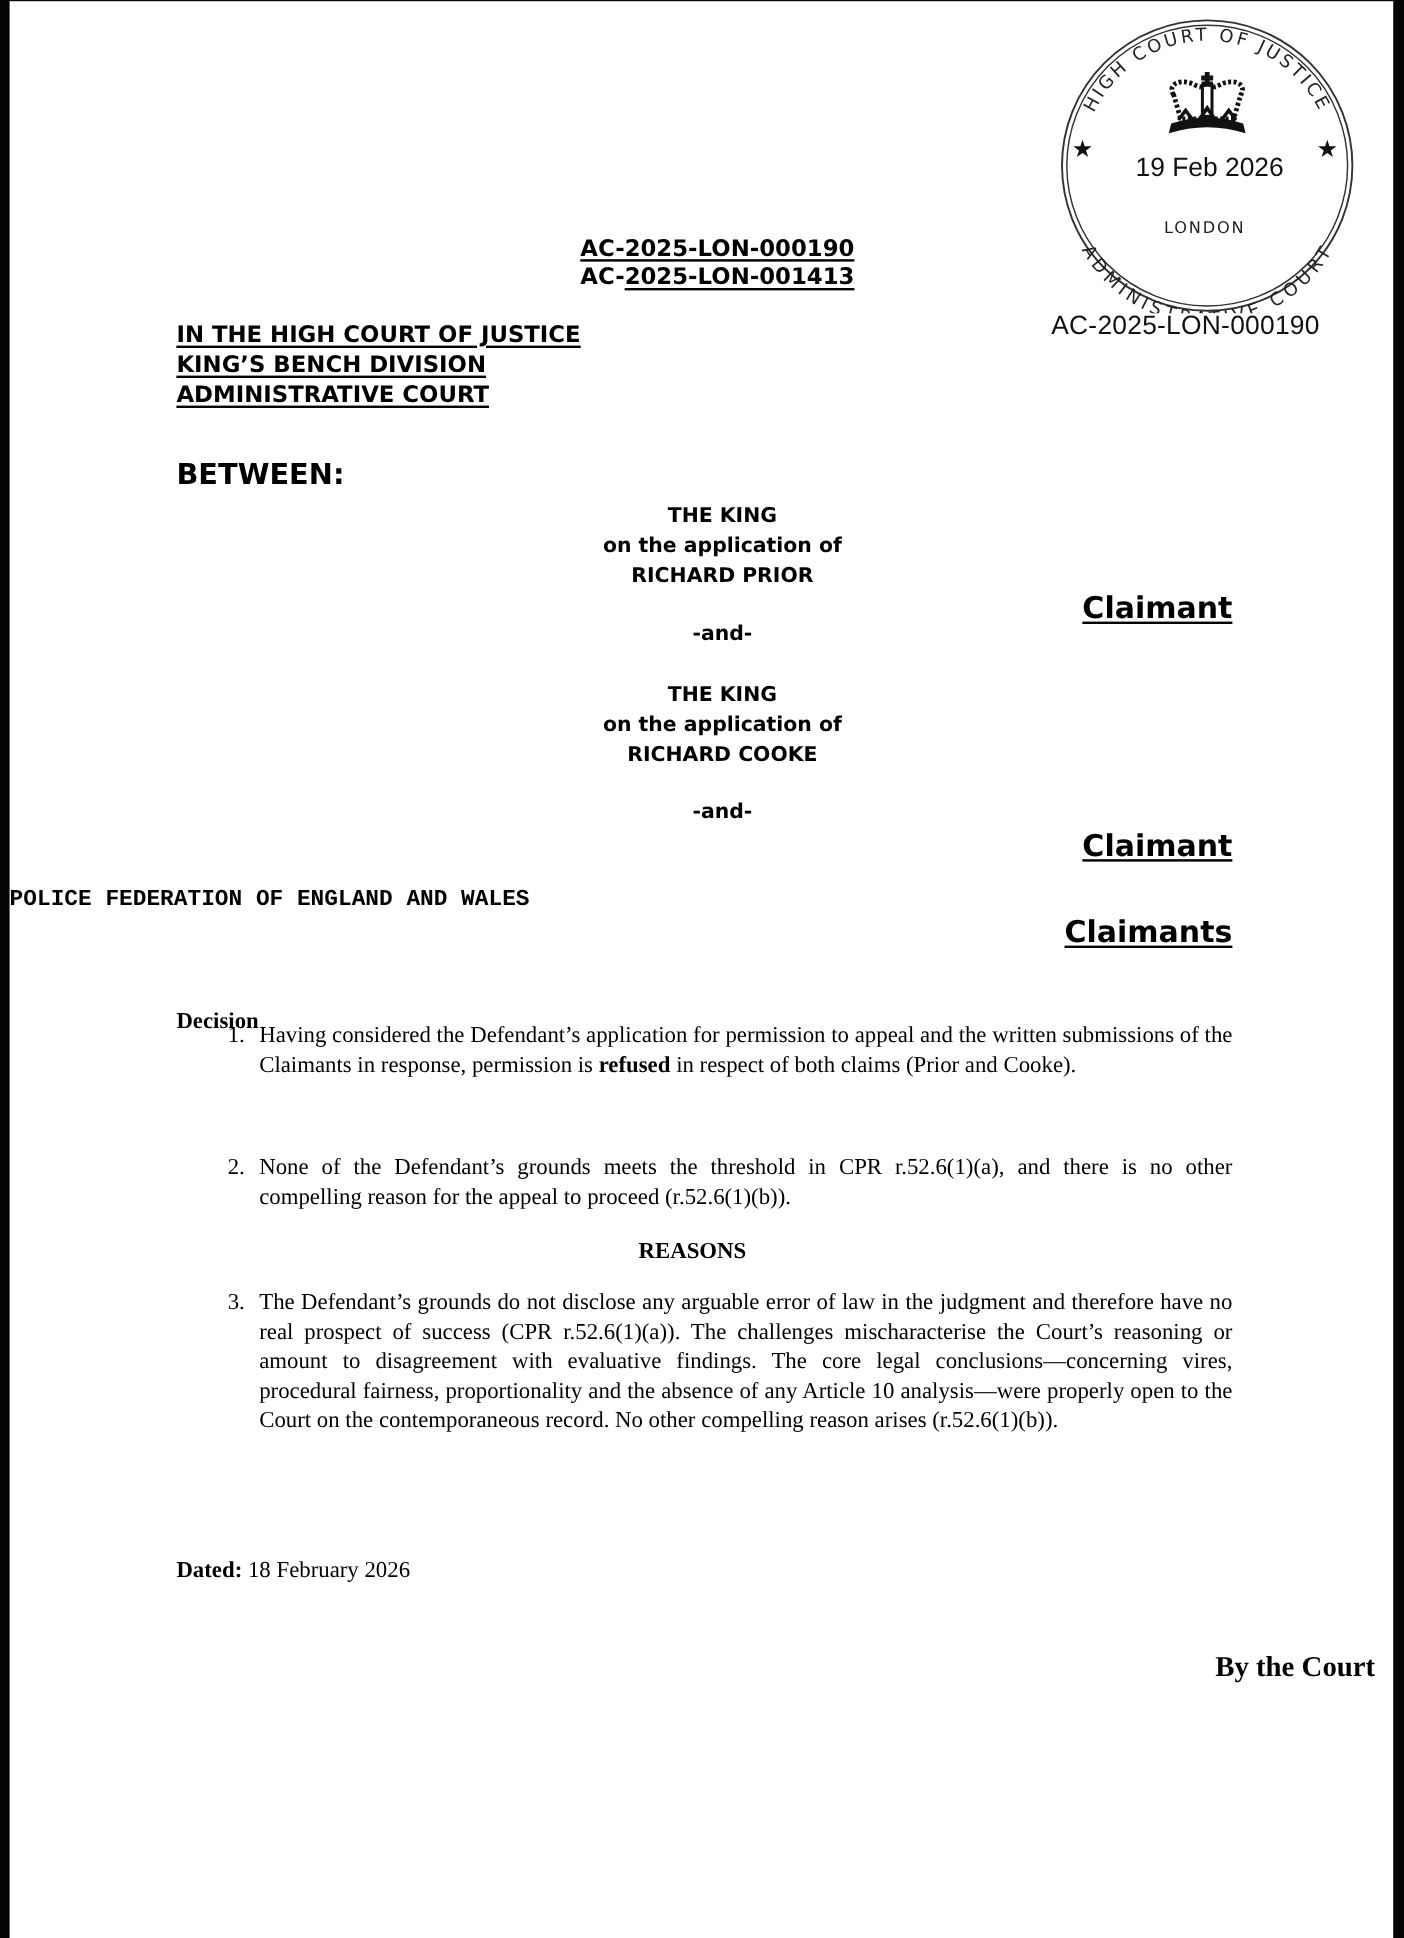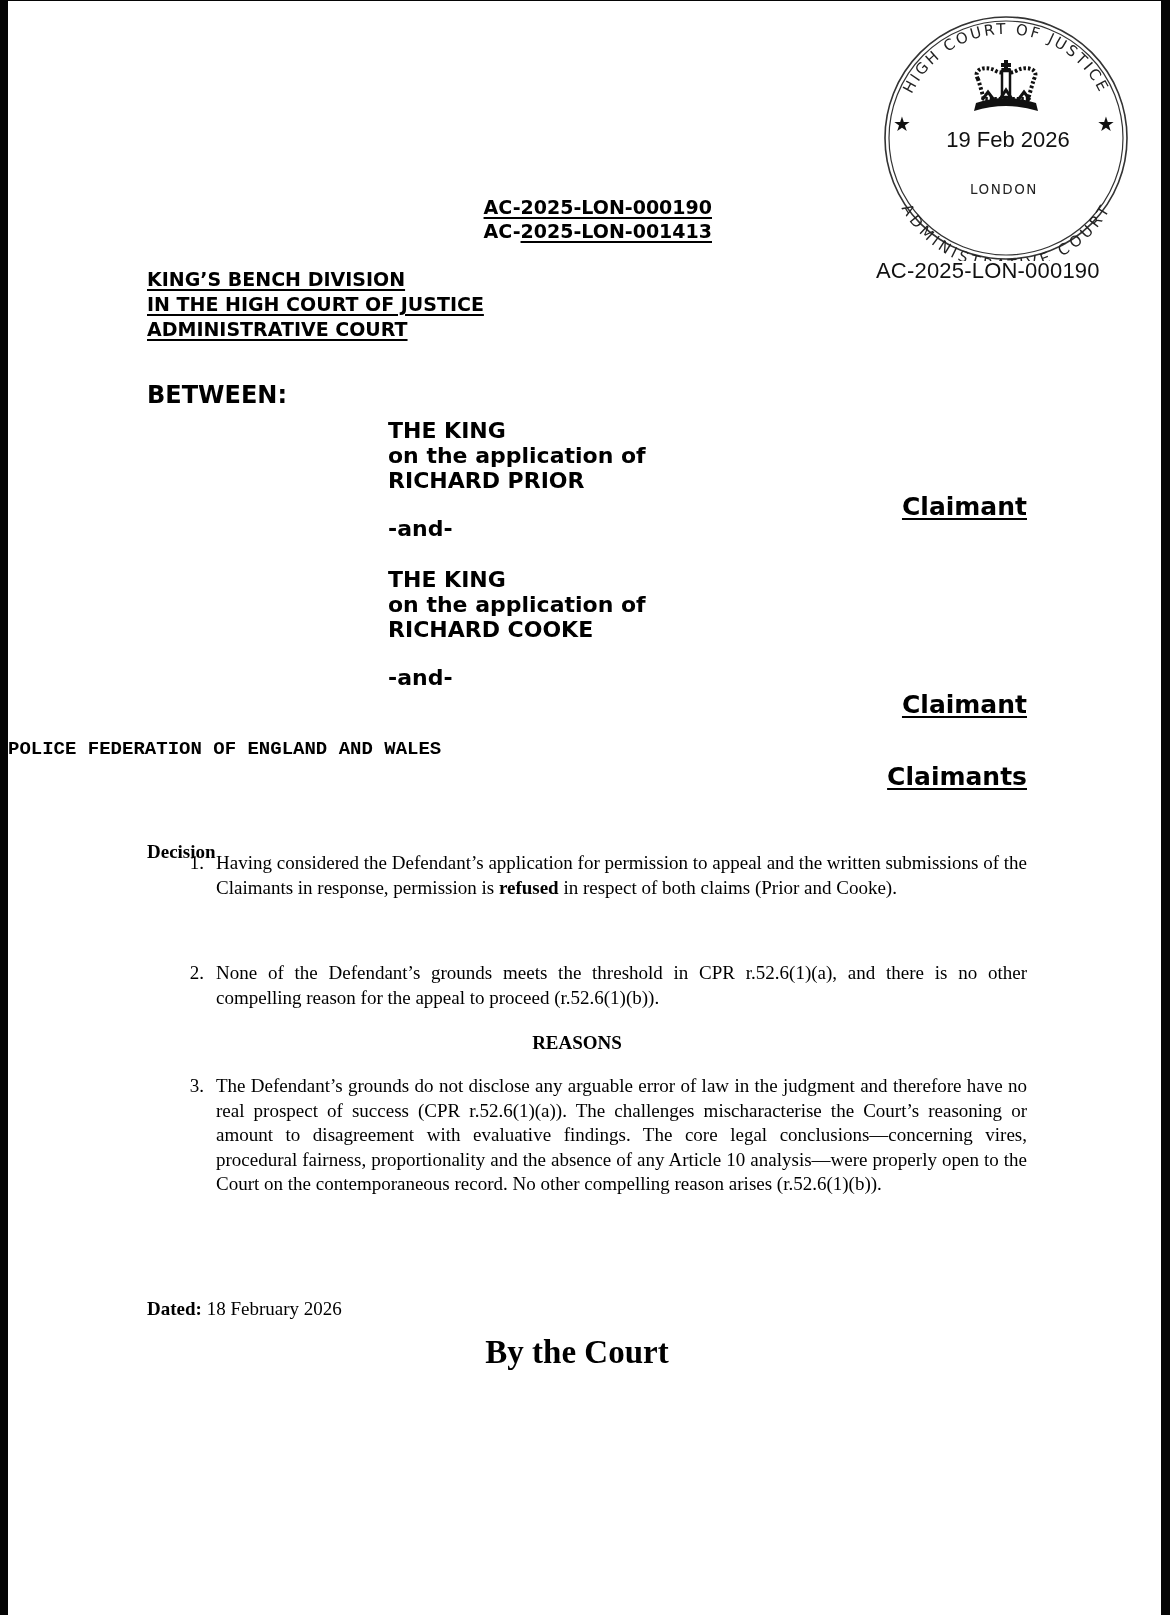--- a/index.html
+++ b/index.html
@@ -17,21 +17,21 @@
   .u { text-decoration: underline; text-underline-offset: 3px; text-decoration-thickness: 1.5px; }
 
   
   .case-nos { left: 0; width: 704px; top: 194px; text-align: right; font-size: 19px; line-height: 24px; }
   .case-nos div { white-space: nowrap; }
 
   
   .court-head { left: 139px; top: 266px; font-size: 19px; line-height: 25px; }
   .between { left: 139px; top: 380px; font-size: 24px; }
 
-  .party { left: 380px; width: 428px; text-align: left; font-size: 22px; line-height: 25px; }
+  .party { left: 380px; width: 428px; text-align: center; font-size: 17px; line-height: 25px; }
   .role { right: 134px; font-size: 25px; }
   
 
   .sec-head { font-weight: bold; font-size: 19px; }
   .para { left: 160px; width: 859px; font-size: 19px; line-height: 24.5px; }
   .para .num { position: absolute; left: 0; width: 36px; text-align: right; }
   .para .txt { position: absolute; left: 48px; right: 0; text-align: justify; }
 
   .stamp-svg { position: absolute; left: 860px; top: 0; }
   .stamp-ref { position: absolute; left: 868px; top: 257px; font-family: "Liberation Sans", sans-serif; font-size: 22px; color: #111; letter-spacing: 0.2px; }
@@ -69,22 +69,22 @@
     <text x="136" y="193" font-family="DejaVu Sans, sans-serif" font-size="13.5" fill="#222" text-anchor="middle" letter-spacing="1.5">LONDON</text>
   </svg>
   <div class="stamp-ref">AC-2025-LON-000190</div>
 
   <div class="abs case-nos sans">
     <div><span class="u">AC-2025-LON-000190</span></div>
     <div><span>AC-</span><span class="u">2025-LON-001413</span></div>
   </div>
 
   <div class="abs court-head sans">
+    <div><span class="u">IN THE HIGH COURT OF JUSTICE</span></div>
     <div><span class="u">KING’S BENCH DIVISION</span></div>
-    <div><span class="u">IN THE HIGH COURT OF JUSTICE</span></div>
     <div><span class="u">ADMINISTRATIVE COURT</span></div>
   </div>
   <div class="abs between sans">BETWEEN:</div>
 
   <div class="abs party sans" style="top:417px;">
     <div>THE KING</div>
     <div>on the application of</div>
     <div>RICHARD PRIOR</div>
   </div>
   <div class="abs role sans u" style="top:491px;">Claimant</div>
@@ -116,15 +116,15 @@
   <div class="abs serif sec-head" style="left:0; width:1138px; text-align:center; top:1031px;">REASONS</div>
 
   <div class="abs para serif" style="top:1073px; height:160px;">
     <span class="num">3.</span>
     <span class="txt">The Defendant’s grounds do not disclose any arguable error of law in the judgment and therefore have no real prospect of success (CPR r.52.6(1)(a)). The challenges mischaracterise the Court’s reasoning or amount to disagreement with evaluative findings. The core legal conclusions—concerning vires, procedural fairness, proportionality and the absence of any Article 10 analysis—were properly open to the Court on the contemporaneous record. No other compelling reason arises (r.52.6(1)(b)).</span>
   </div>
 
   <div class="abs serif" style="left:139px; top:1297px; font-size:19px;">
     <b>Dated:</b> <span>18 February 2026</span>
   </div>
-  <div class="abs serif" style="left:0; width:1138px; text-align:center; top:1333px; font-size:33px; font-weight:bold;">By the Court</div>
+  <div class="abs serif" style="left:0; width:1138px; text-align:right; top:1376px; font-size:24px; font-weight:bold;">By the Court</div>
 
 </div>
 
 </body></html>

